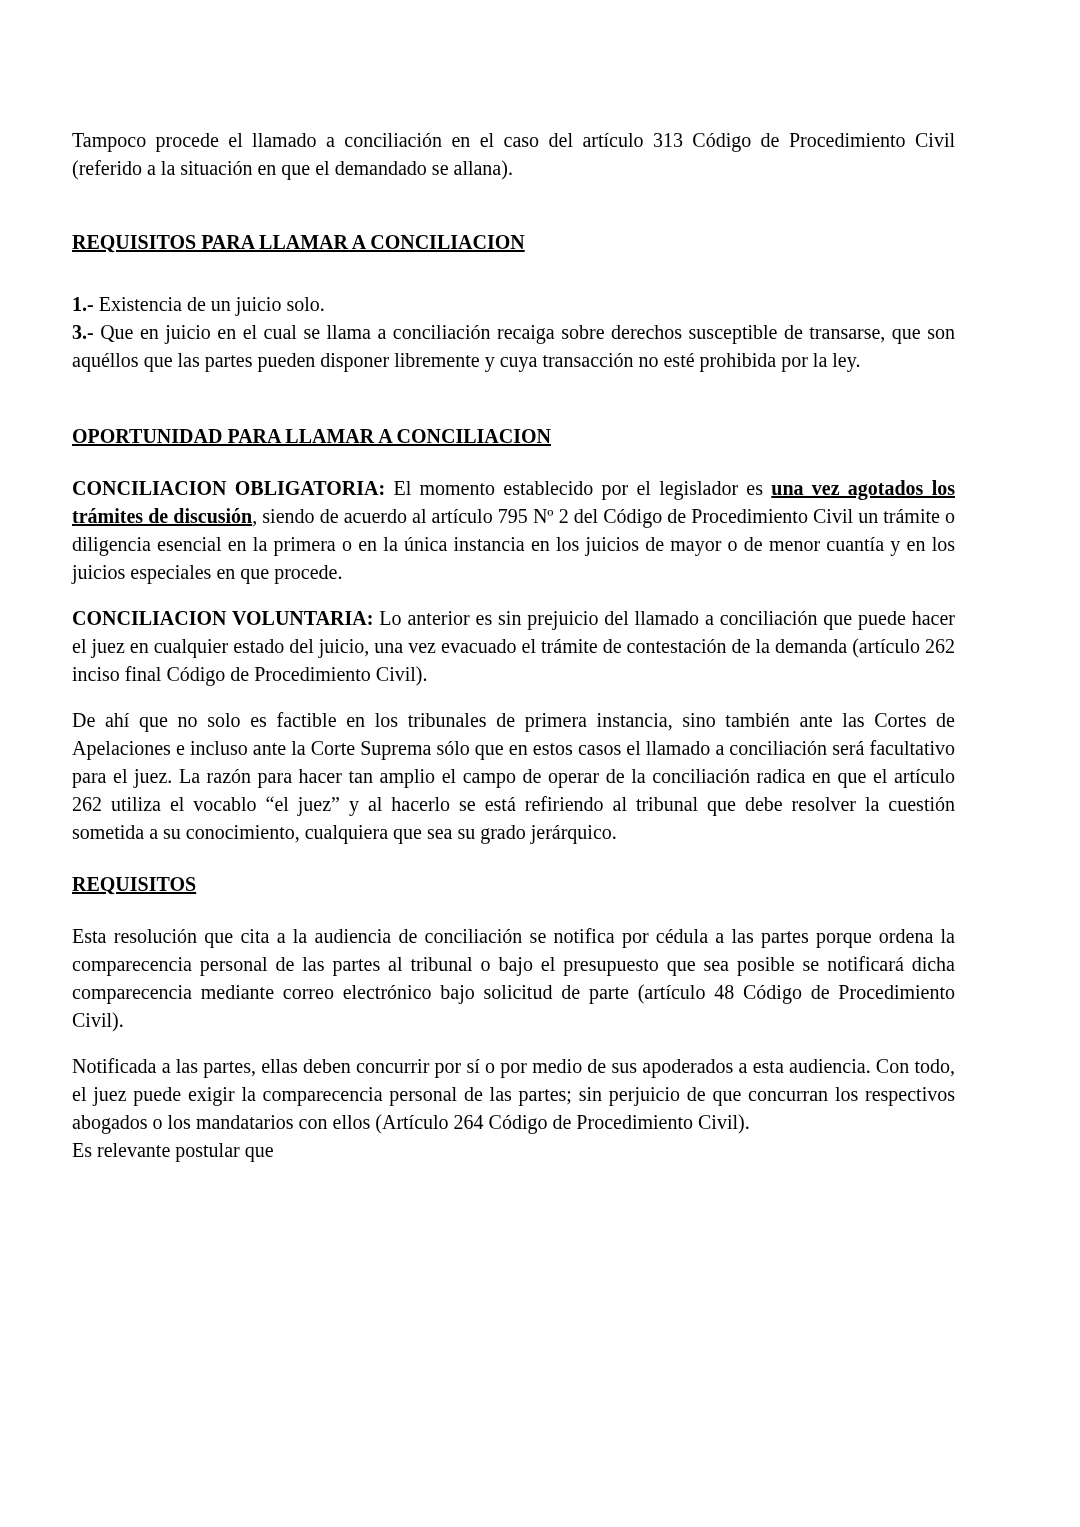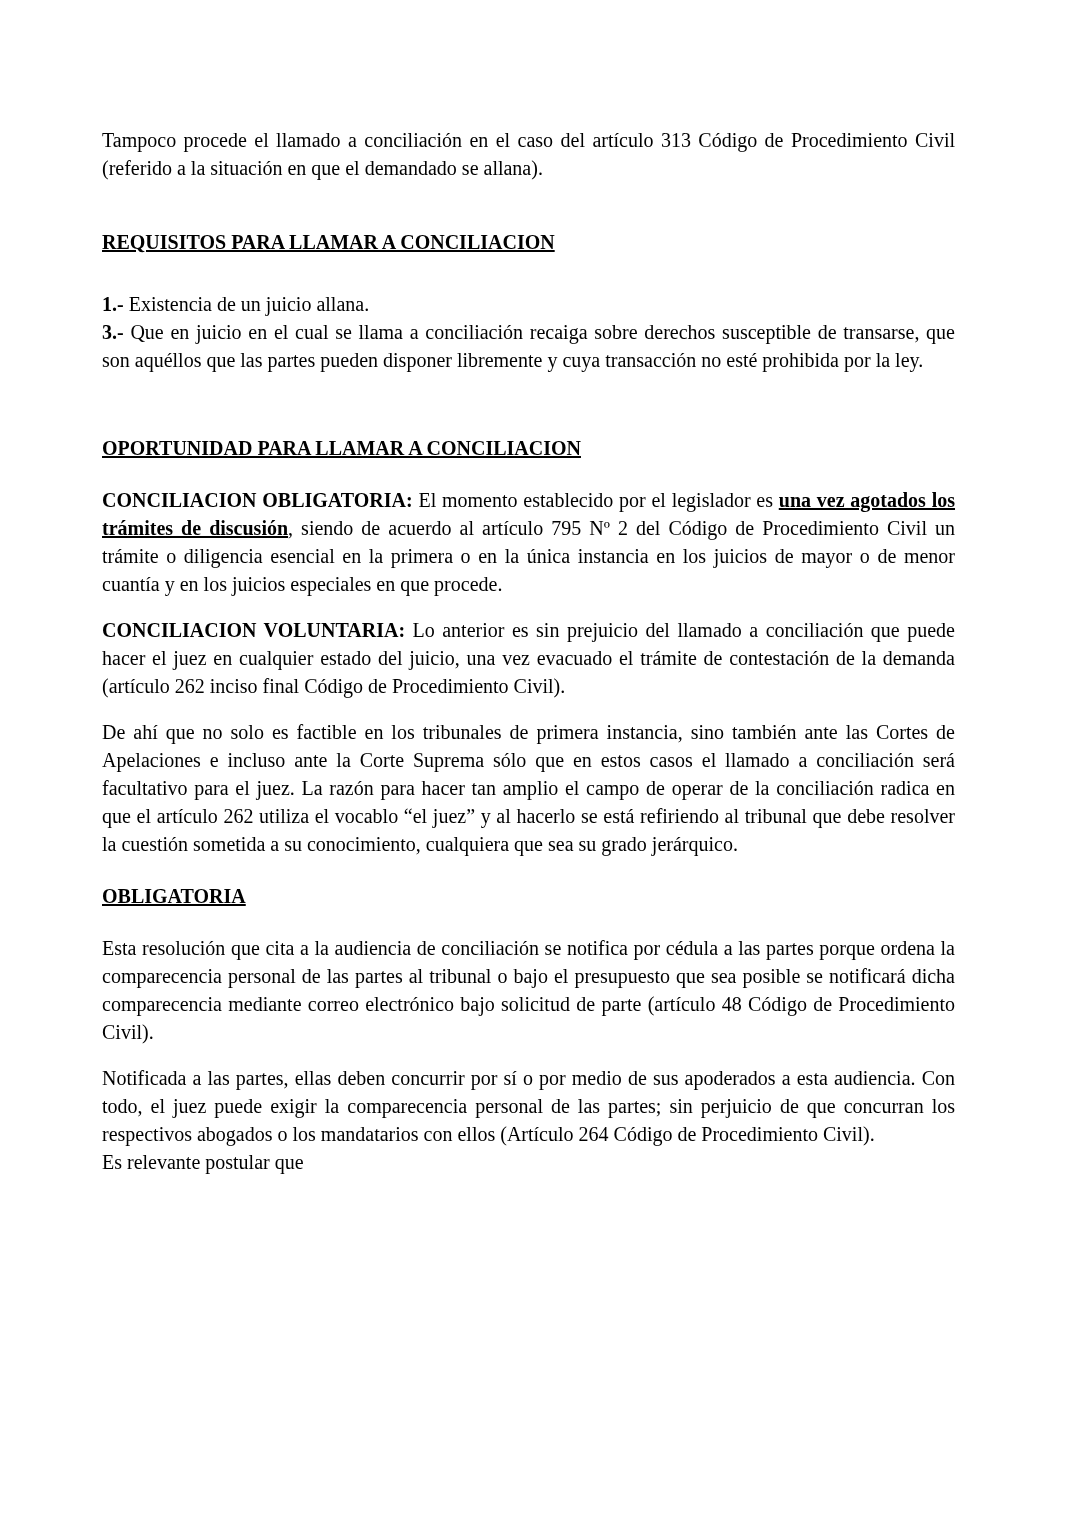--- a/index.html
+++ b/index.html
@@ -13,64 +13,64 @@
     color: #000000;
     font-family: "Liberation Serif", "DejaVu Serif", serif;
     font-size: 20px;
     line-height: 28px;
     overflow: hidden;
   }
   .page {
     box-sizing: border-box;
     width: 1080px;
     height: 1376px;
-    padding: 126px 125px 0 102px;
+    padding: 126px 125px 0 72px;
     background: #ffffff;
   }
   .para {
     text-align: justify;
     margin: 0 0 18px 0;
   }
   .heading {
     font-weight: bold;
     text-decoration: underline;
     text-align: left;
     margin: 0;
   }
   .h-requisitos { margin: 46px 0 34px 0; }
-  .h-oportunidad { margin: 60px 0 24px 0; }
+  .h-oportunidad { margin: 48px 0 24px 0; }
   .h-tramitacion { margin: 24px 0 24px 0; }
   .list { margin: 0; }
   .list .item { margin: 0; }
   b.u { text-decoration: underline; }
   .lead { font-weight: bold; }
   .quote-italic { }
 </style>
 </head>
 <body>
 
 <div class="page">
 
   <p class="para">Tampoco procede el llamado a conciliación en el caso del artículo 313 Código de Procedimiento Civil (referido a la situación en que el demandado se allana).</p>
 
   <div class="heading h-requisitos">REQUISITOS PARA LLAMAR A CONCILIACION</div>
 
   <div class="list">
-    <div class="para item"><b>1.-</b><span> Existencia de un juicio allana.</span></div>
+    <div class="para item"><b>1.-</b><span> Existencia de un juicio solo.</span></div>
     <div class="para item"><b>3.-</b><span> Que en juicio en el cual se llama a conciliación recaiga sobre derechos susceptible de transarse, que son aquéllos que las partes pueden disponer libremente y cuya transacción no esté prohibida por la ley.</span></div>
   </div>
 
   <div class="heading h-oportunidad">OPORTUNIDAD PARA LLAMAR A CONCILIACION</div>
 
   <p class="para"><b class="lead">CONCILIACION OBLIGATORIA:</b><span> El momento establecido por el legislador es </span><b class="u">una vez agotados los trámites de discusión</b><span>, siendo de acuerdo al artículo 795 Nº 2 del Código de Procedimiento Civil un trámite o diligencia esencial en la primera o en la única instancia en los juicios de mayor o de menor cuantía y en los juicios especiales en que procede.</span></p>
 
   <p class="para"><b class="lead">CONCILIACION VOLUNTARIA:</b><span> Lo anterior es sin prejuicio del llamado a conciliación que puede hacer el juez en cualquier estado del juicio, una vez evacuado el trámite de contestación de la demanda (artículo 262 inciso final Código de Procedimiento Civil).</span></p>
 
   <p class="para"><span>De ahí que no solo es factible en los tribunales de primera instancia, sino también ante las Cortes de Apelaciones e incluso ante la Corte Suprema sólo que en estos casos el llamado a conciliación será facultativo para el juez. La razón para hacer tan amplio el campo de operar de la conciliación radica en que el artículo 262 utiliza el vocablo </span><span class="quote-italic">“el juez”</span><span> y al hacerlo se está refiriendo al tribunal que debe resolver la cuestión sometida a su conocimiento, cualquiera que sea su grado jerárquico.</span></p>
 
-  <div class="heading h-tramitacion">OBLIGATORIA</div>
+  <div class="heading h-tramitacion">REQUISITOS</div>
 
 
   <p class="para">Esta resolución que cita a la audiencia de conciliación se notifica por cédula a las partes porque ordena la comparecencia personal de las partes al tribunal o bajo el presupuesto que sea posible se notificará dicha comparecencia mediante correo electrónico bajo solicitud de parte  (artículo 48 Código de Procedimiento Civil).</p>
 
   <p class="para"><span>Notificada a las partes, ellas deben concurrir por sí o por medio de sus apoderados a esta audiencia. Con todo, el juez puede exigir la comparecencia personal de las partes; sin perjuicio de que concurran los respectivos abogados o los mandatarios con ellos (Artículo 264 Código de Procedimiento Civil).</span><br><span>Es relevante postular que</span></p>
 
 </div>
 
 </body></html>

